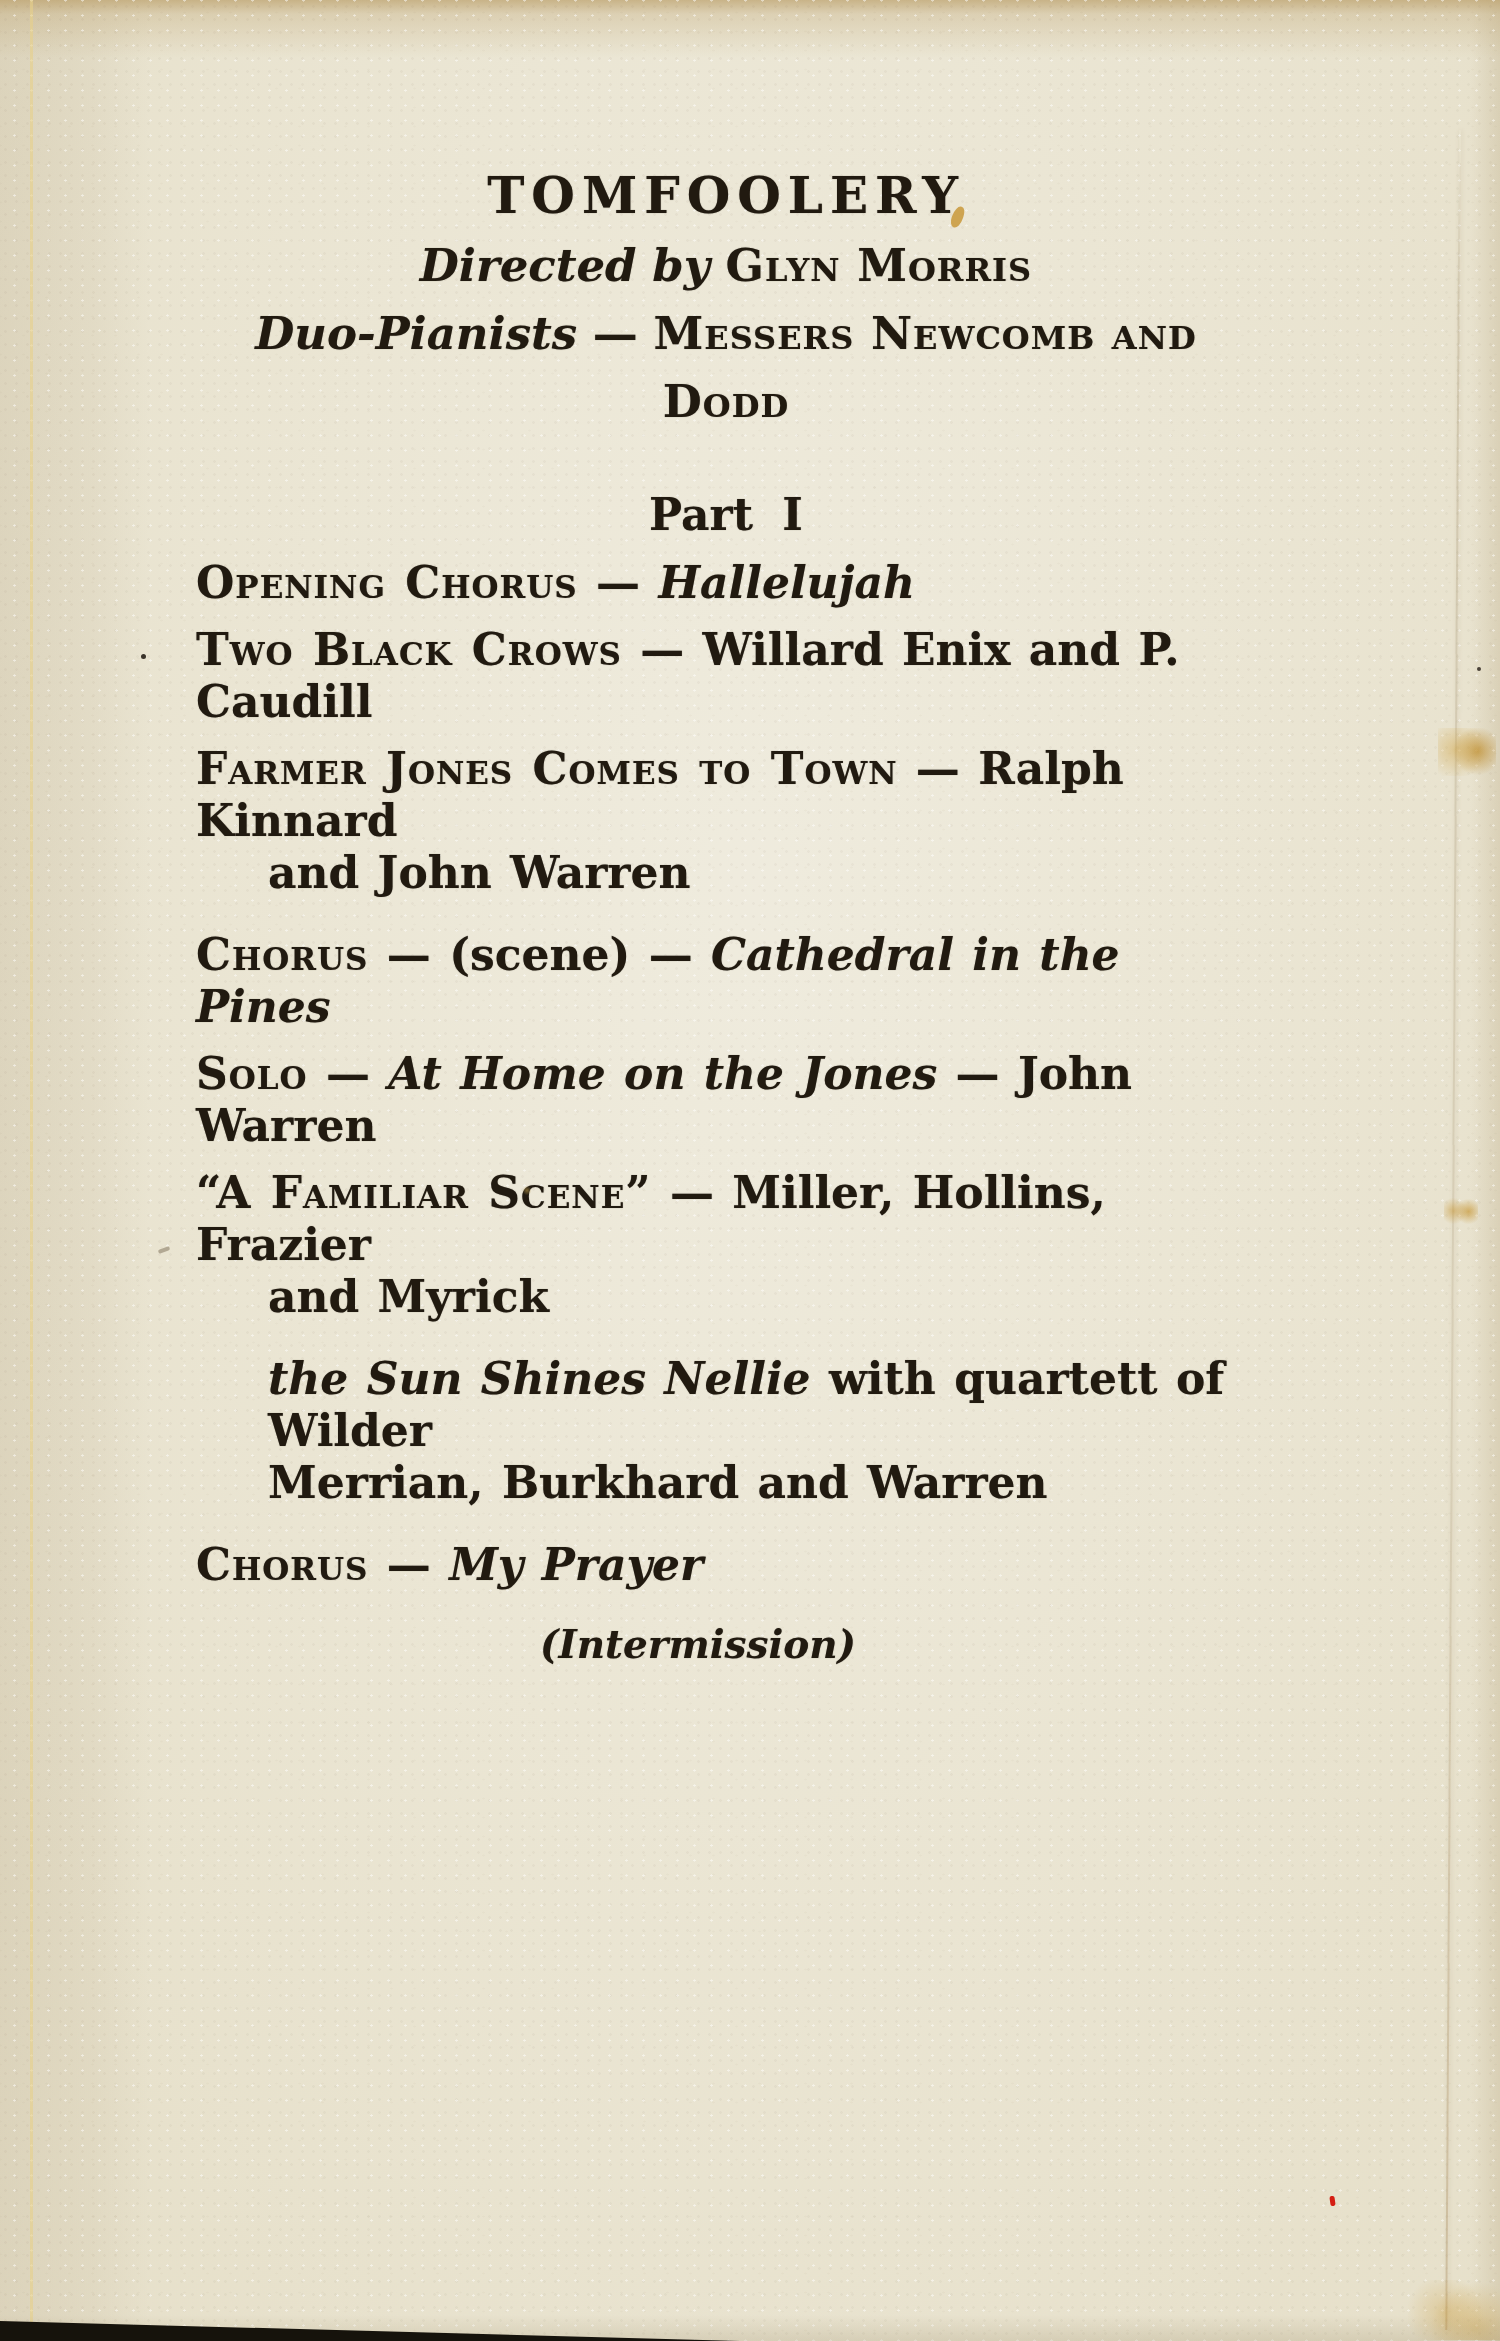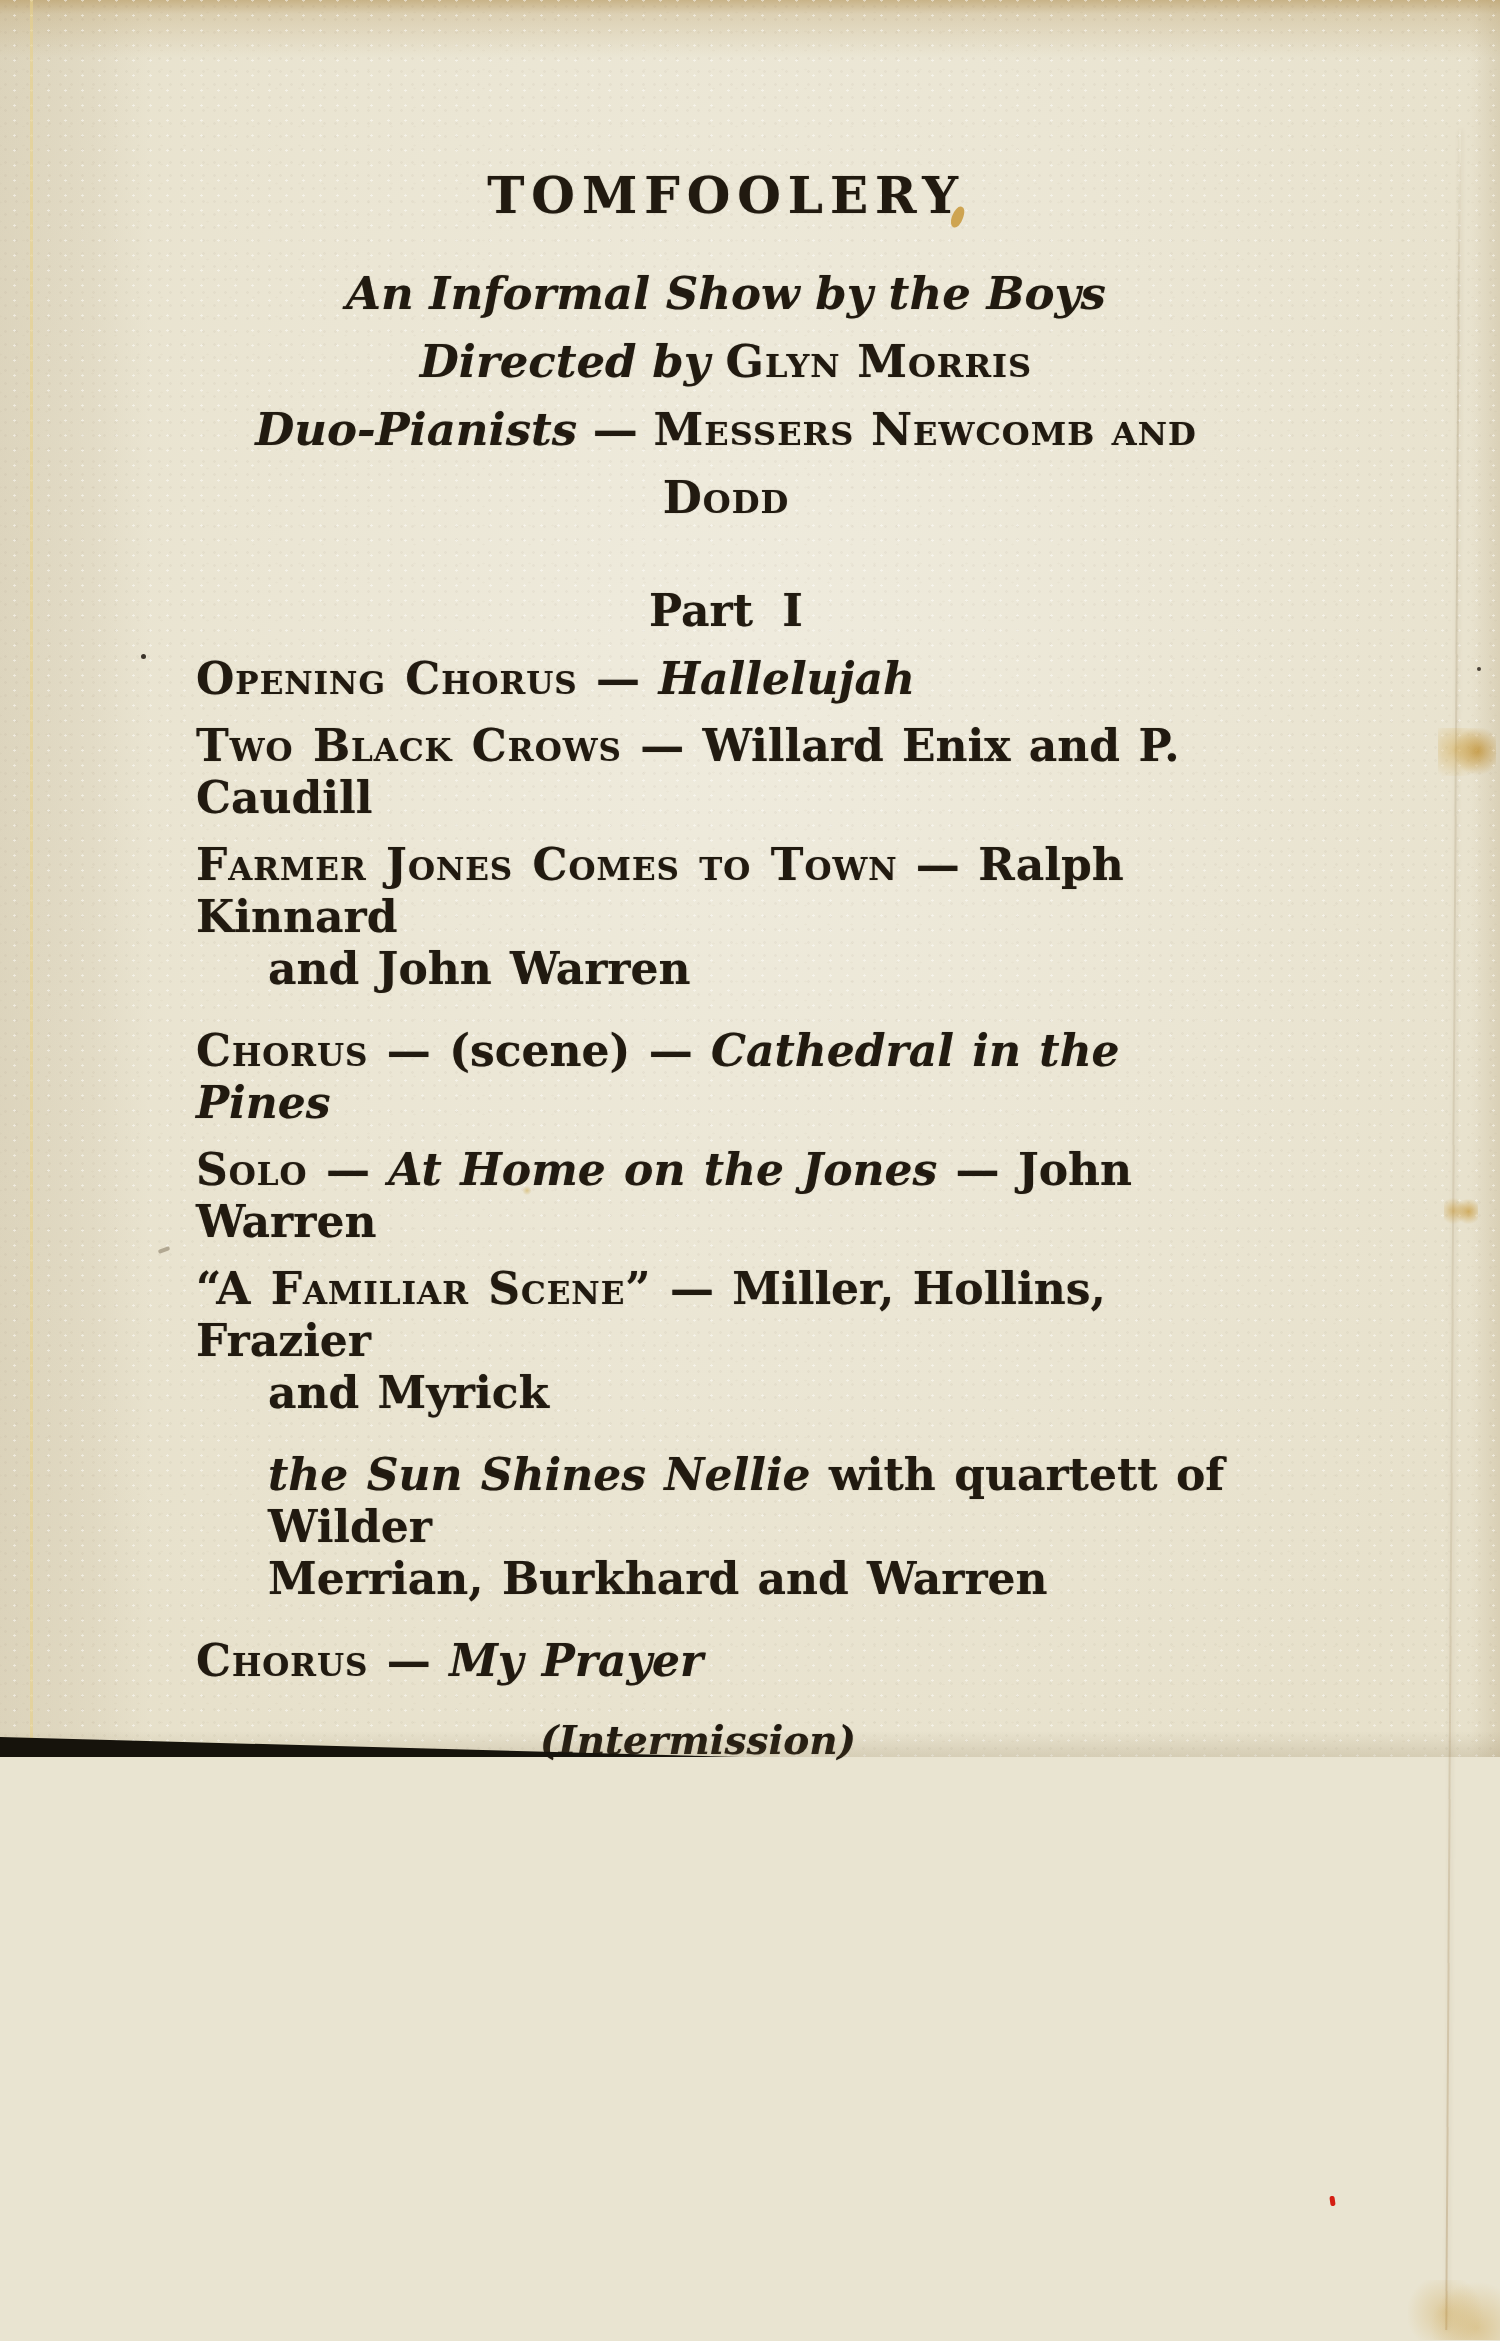--- a/index.html
+++ b/index.html
@@ -9,21 +9,21 @@
   body {
     width: 1500px;
     height: 2341px;
     overflow: hidden;
     font-family: "DejaVu Serif", "Liberation Serif", serif;
     background: #e9e4d1;
   }
   .scan {
     position: relative;
     width: 1500px;
-    height: 1757px;
+    height: 2341px;
     color: #211a10;
     background:
       linear-gradient(180deg, rgba(186,158,104,.70) 0px, rgba(186,158,104,.30) 14px, rgba(186,158,104,0) 58px),
       linear-gradient(90deg, rgba(150,128,88,.14) 0px, rgba(150,128,88,.08) 95px, rgba(150,128,88,0) 150px),
       linear-gradient(270deg, rgba(166,144,100,.22) 0px, rgba(166,144,100,0) 30px),
       radial-gradient(ellipse at 50% 38%, rgba(255,255,255,.28) 0%, rgba(213,196,152,.10) 85%),
       #e9e4d1;
   }
   
   .scan::before {
@@ -171,21 +171,20 @@
 </style>
 </head>
 <body>
 
 <div class="scan">
 
   <main class="content">
 
     <h1 class="title">TOMFOOLERY</h1>
 
-    <p class="sub it first">An Informal Show by the Boys</p>
 
     <p class="sub"><span class="it">Directed by </span><span class="sc">Glyn Morris</span></p>
 
     <p class="sub"><span class="it">Duo-Pianists</span><span> — </span><span class="sc">Messers Newcomb and Dodd</span></p>
 
     <h2 class="part-heading">Part I</h2>
 
     <section class="program">
 
       <p class="line mb15"><span class="sc">Opening Chorus</span><span> — </span><span class="it">Hallelujah</span></p>

